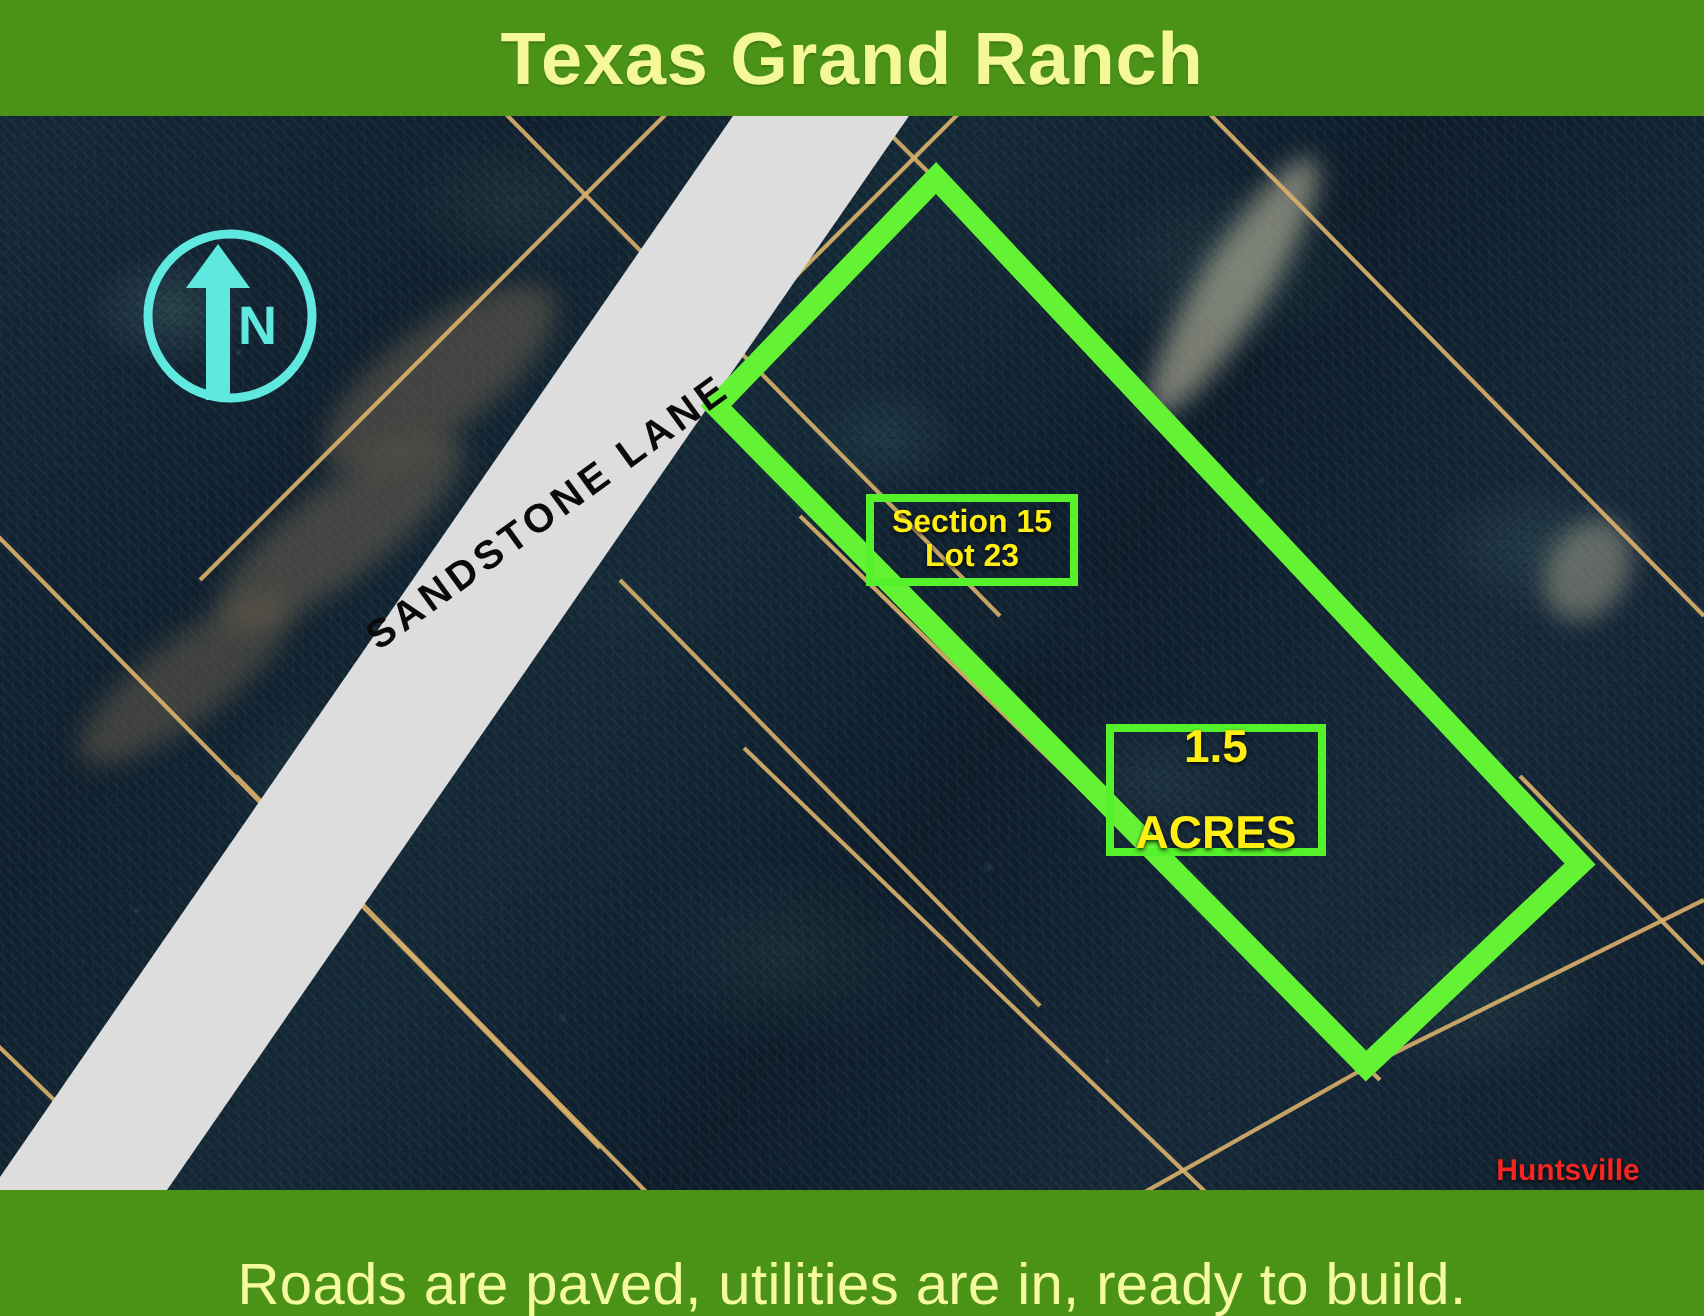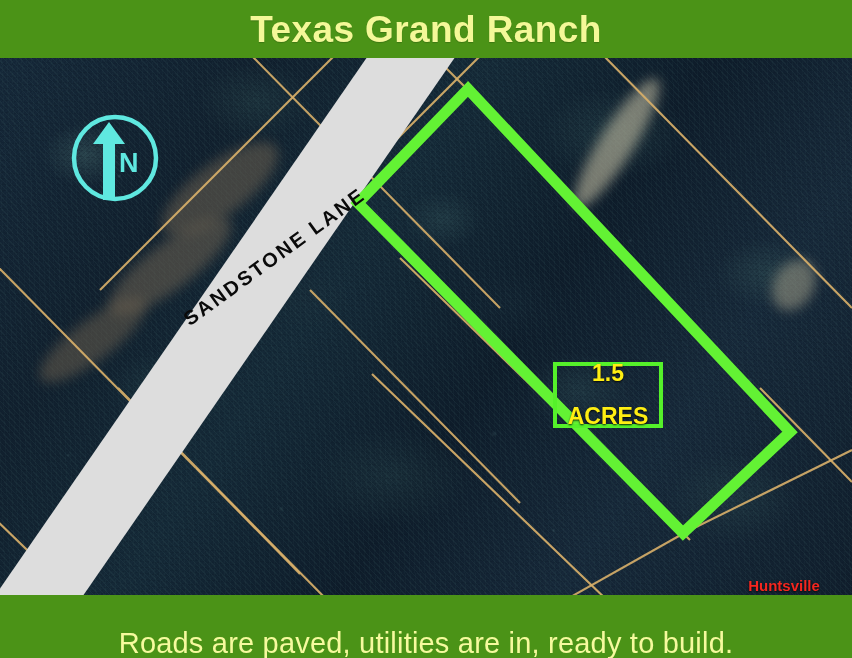--- a/index.html
+++ b/index.html
@@ -270,20 +270,24 @@
     <div id="road-label">SANDSTONE LANE</div>
 
     <div id="compass">
       <svg viewBox="0 0 92 92" width="92" height="92">
         <circle cx="46" cy="46" r="41" fill="none" stroke="#5fe8e0" stroke-width="4.5"></circle>
         <path d="M34 88 L34 32 L24 32 L40 10 L56 32 L46 32 L46 88 Z" fill="#5fe8e0"></path>
       </svg>
       <div style="position:absolute;left:50px;top:38px;font-family:'Liberation Sans',sans-serif;font-size:27px;font-weight:bold;color:#5fe8e0;line-height:1;">N</div>
     </div>
 
+    <div class="callout" id="callout-section">
+      <span>Section 15</span>
+      <span>Lot 23</span>
+    </div>
 
     <div class="callout" id="callout-acres">
       <span>1.5</span>
       <span>ACRES</span>
     </div>
 
     <div id="park-label">
       <div>Huntsville</div>
       <div>State Park</div>
     </div>

